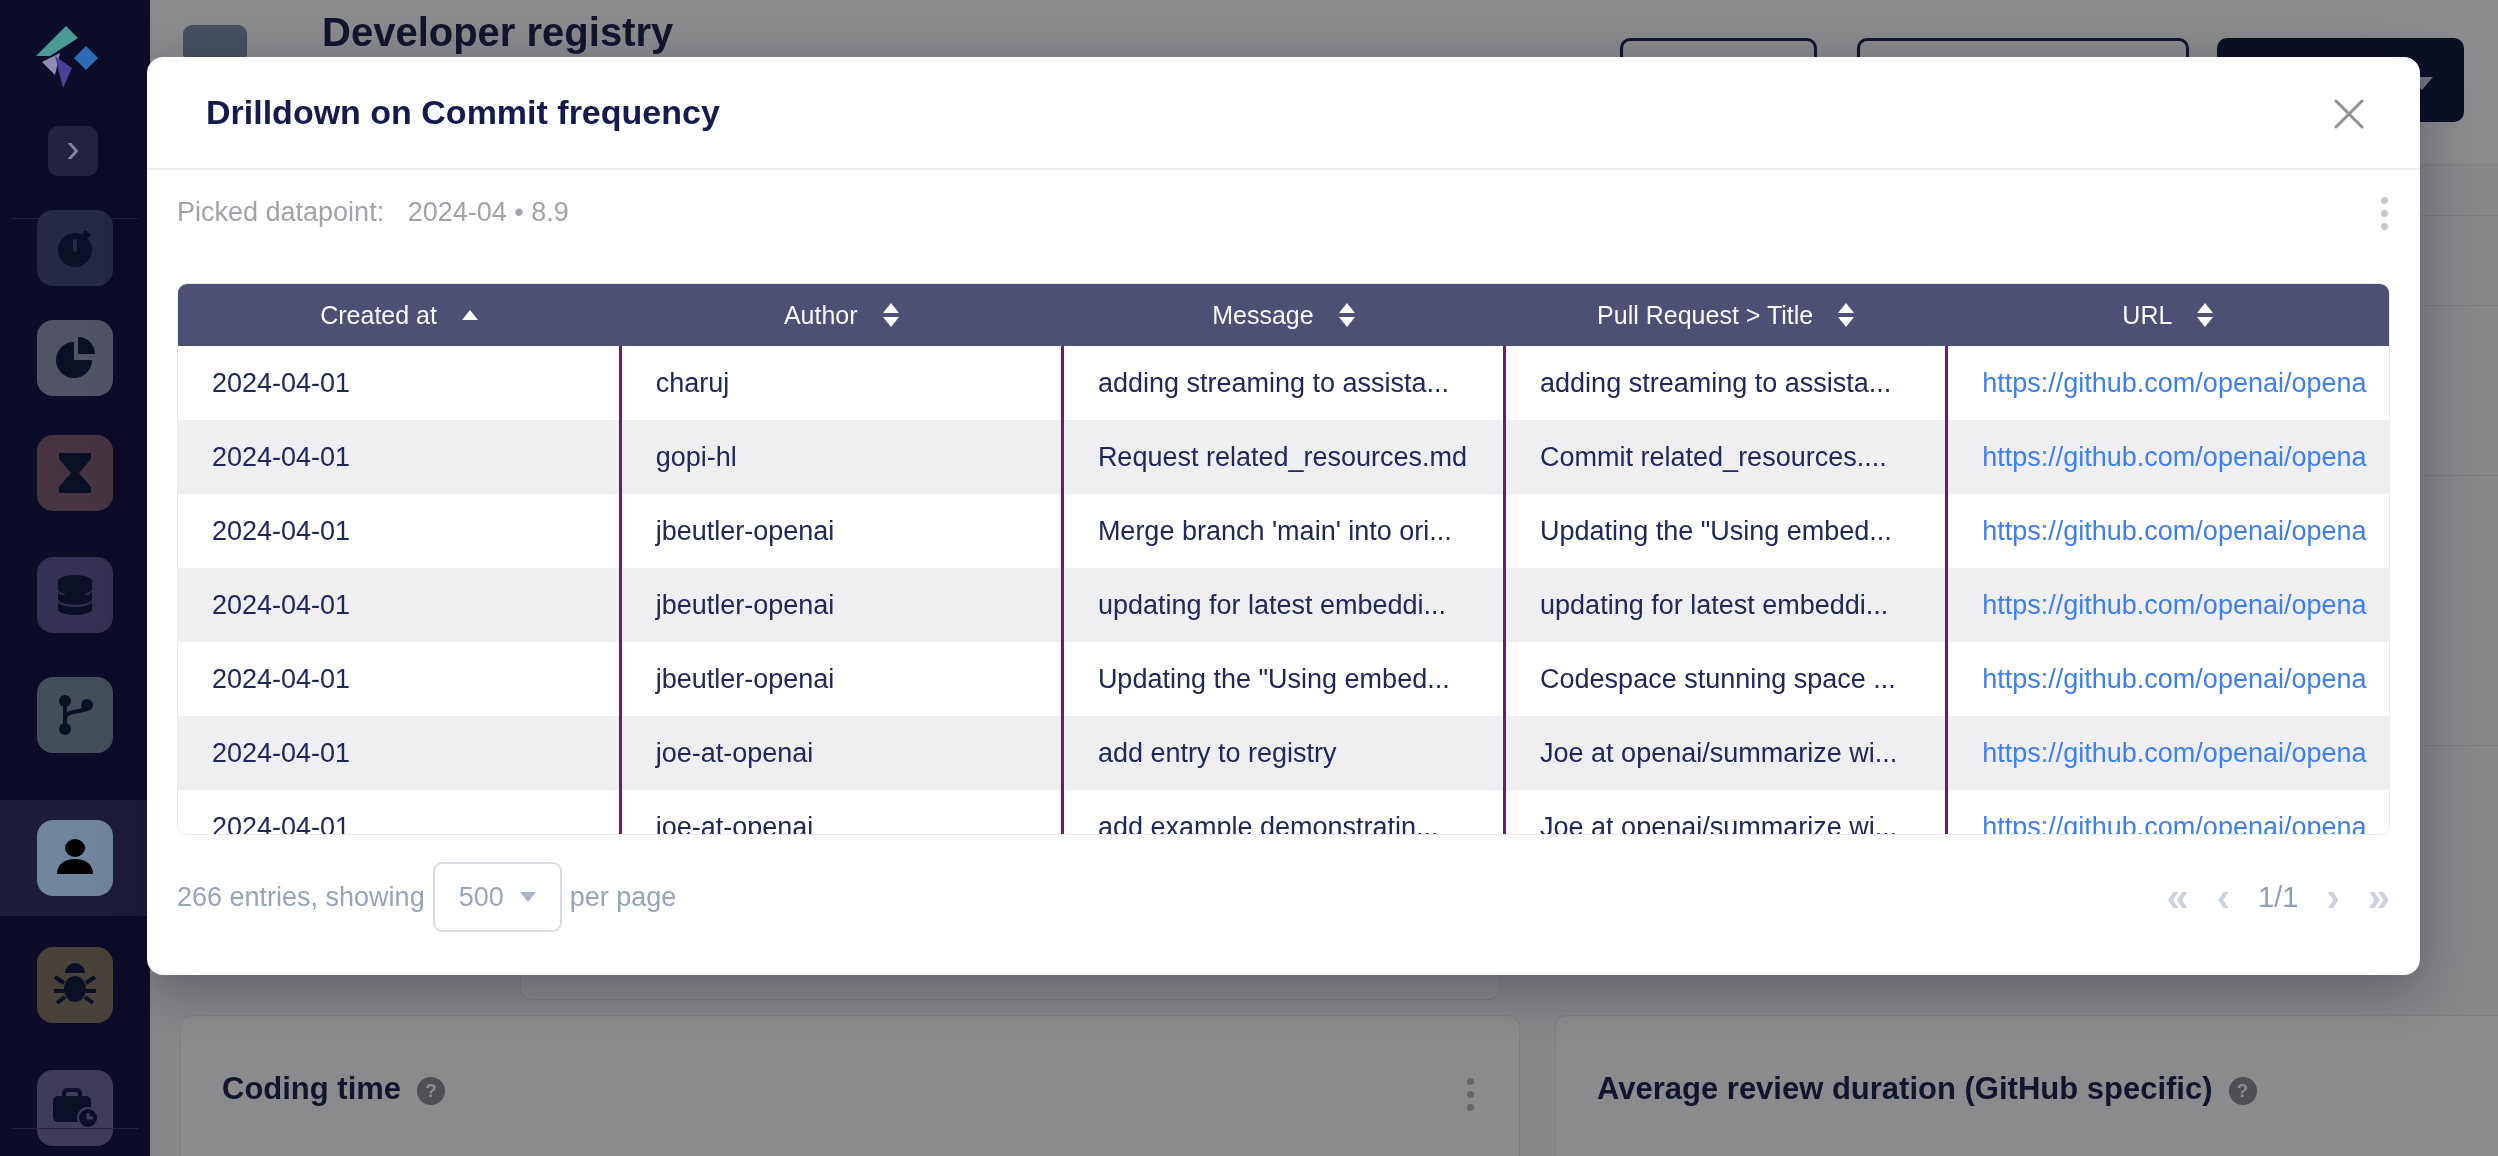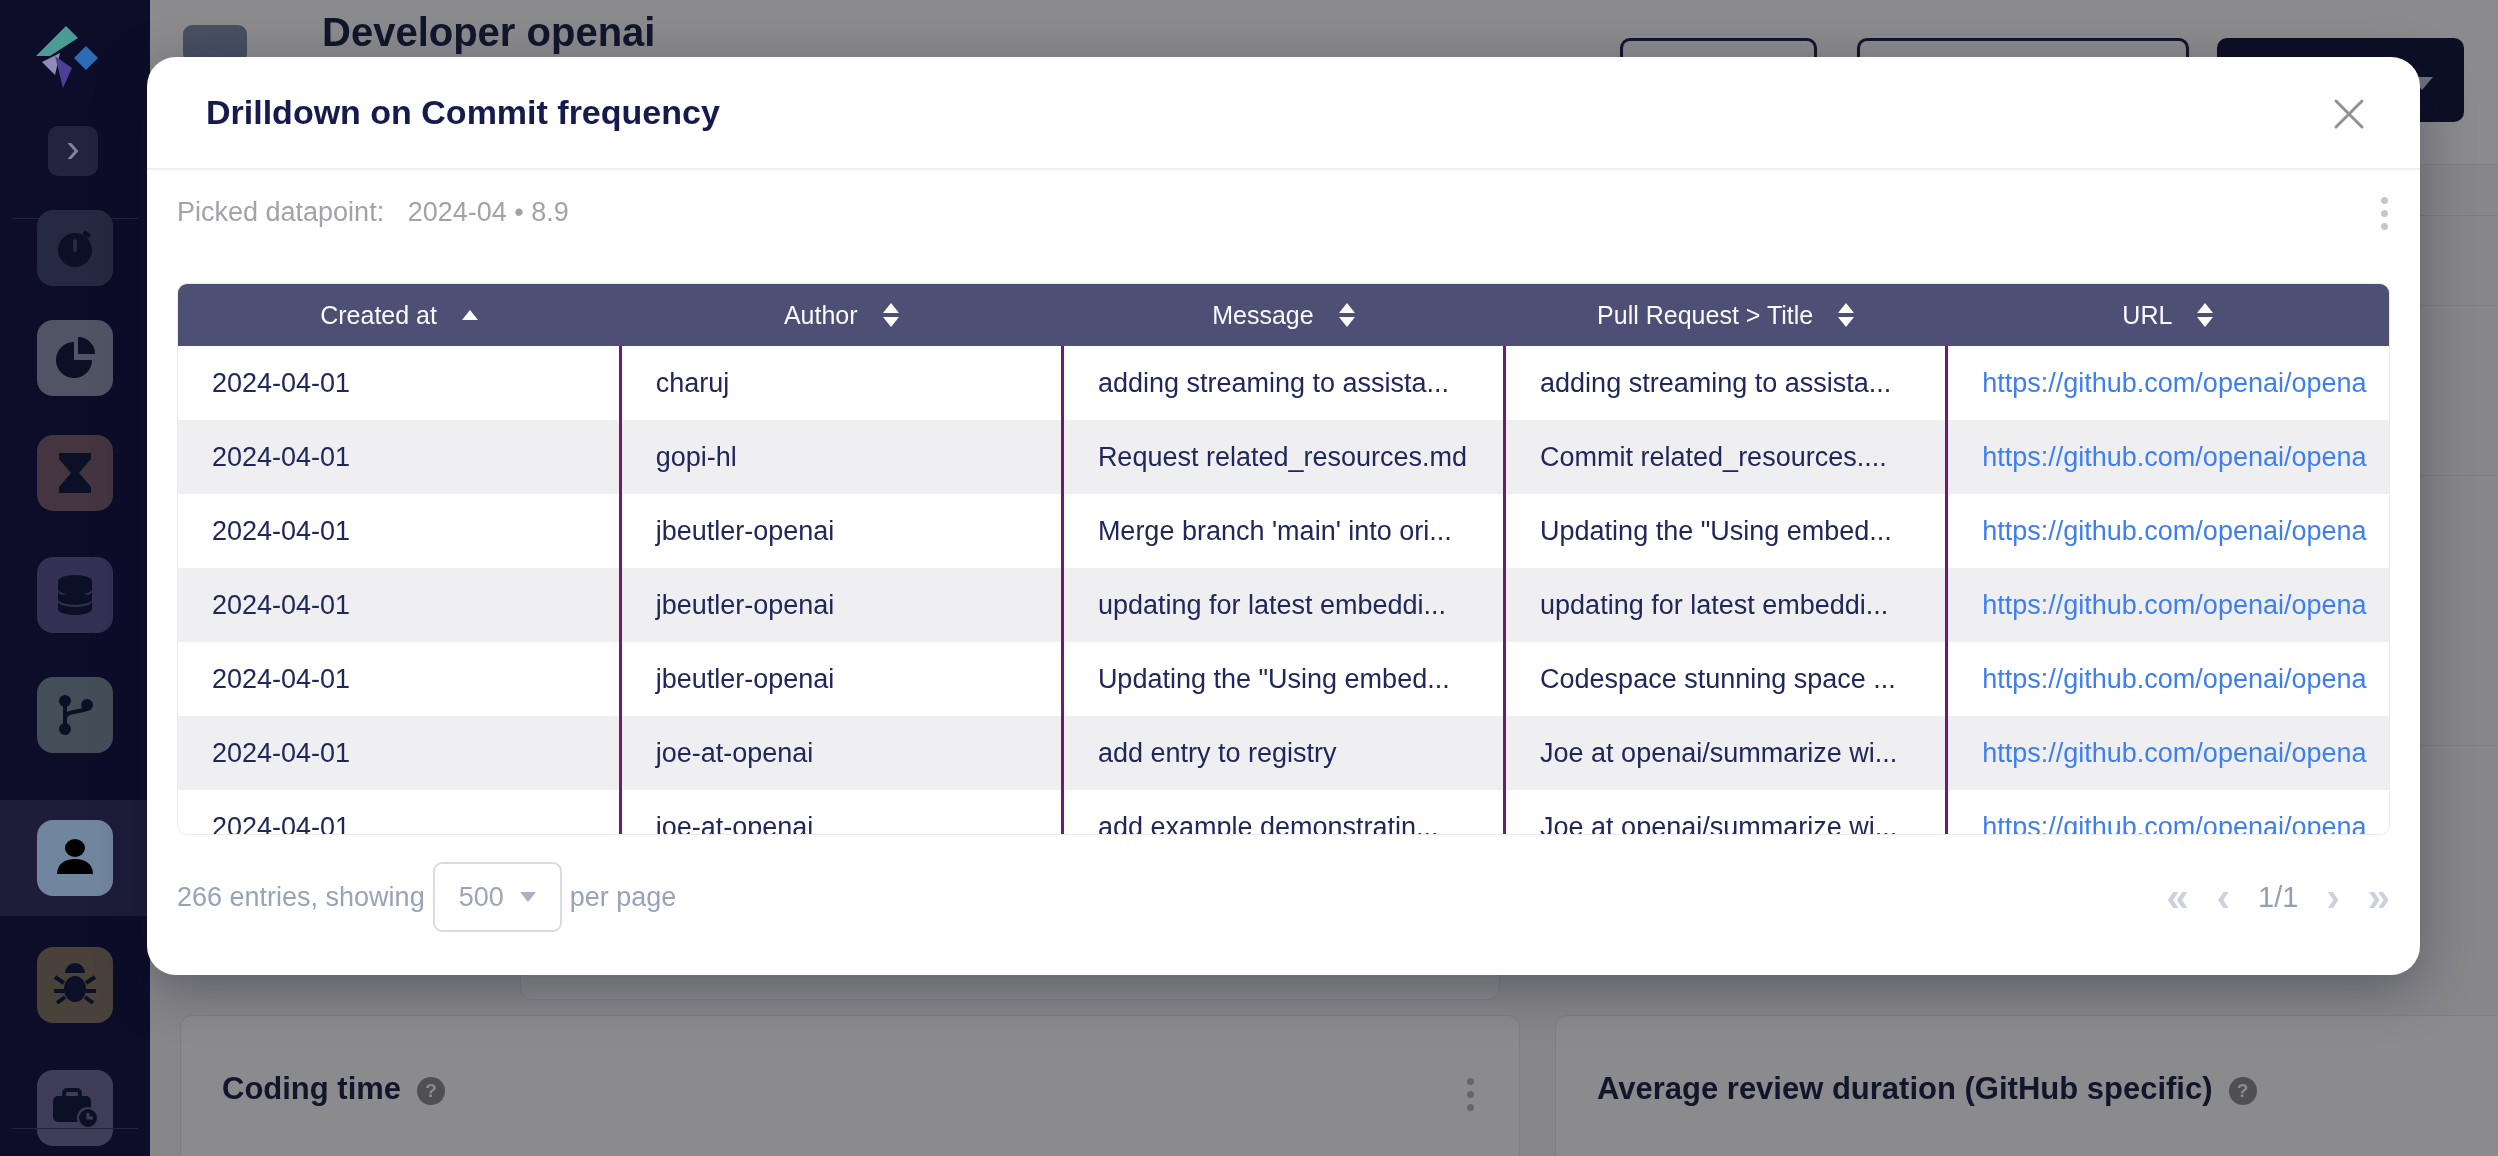--- a/index.html
+++ b/index.html
@@ -45,21 +45,21 @@
   .bgcard-title { position:absolute; left:41px; top:55px; font-size:31px; font-weight:bold; color:#1b2348; white-space:nowrap; }
   .help-circle { display:inline-block; width:28px; height:28px; border-radius:50%; background:#8f8f94; color:#fff;
     font-size:19px; line-height:28px; text-align:center; font-weight:bold; vertical-align:2px; margin-left:16px; }
   .kebab { display:flex; flex-direction:column; gap:6px; }
   .kebab i { width:7px; height:7px; border-radius:50%; background:#b9b9bf; }
   .card-kebab { position:absolute; right:45px; top:62px; }
   .main-dim { position:absolute; inset:0; background:rgba(8,8,12,0.47); z-index:5; }
 
   
   .modal { position:absolute; left:147px; top:57px; width:2273px; height:918px; background:#ffffff;
-    border-radius:29px; z-index:10; box-shadow:0 14px 52px rgba(13,13,40,0.35); }
+    border-radius:16px; z-index:10; box-shadow:0 14px 52px rgba(13,13,40,0.35); }
   .modal-header { position:relative; height:113px; border-bottom:2px solid #eeeef2; }
   .modal-title { position:absolute; left:59px; top:36px; font-size:34px; font-weight:bold; color:#161b4e; }
   .modal-close { position:absolute; right:52px; top:38px; width:38px; height:38px; }
   .picked-row { position:absolute; left:30px; top:140px; font-size:27px; color:#a2a2aa; }
   .picked-row .val { margin-left:16px;margin-top:28px; }
   .modal-kebab { position:absolute; right:32px; top:140px; }
   .modal-kebab i { width:7px; height:7px; border-radius:50%; background:#c6c6cc; }
 
   .tablewrap { position:absolute; left:30px; top:226px; width:2213px; height:552px;
     border-radius:10px; overflow:hidden; border:1px solid #ebebef; }
@@ -160,21 +160,21 @@
       <circle cx="37" cy="32" r="10" fill="#0b1026" stroke="#3e3c58" stroke-width="2"></circle>
       <path d="M37 27 v5 h5" stroke="#3e3c58" stroke-width="3" fill="none"></path>
     </svg>
   </div>
   <div class="side-divider" style="top:1128px"></div>
 </div>
 
 <div class="main">
   <div class="topbar">
     <div class="page-badge"></div>
-    <div class="page-title">Developer openai</div>
+    <div class="page-title">Developer registry</div>
     <div class="hbtn hbtn-1"></div>
     <div class="hbtn hbtn-2"></div>
     <div class="hbtn hbtn-solid">
       <span class="caret"></span>
     </div>
   </div>
 
   <div class="card card-mid"></div>
 
   <div class="card-right">

